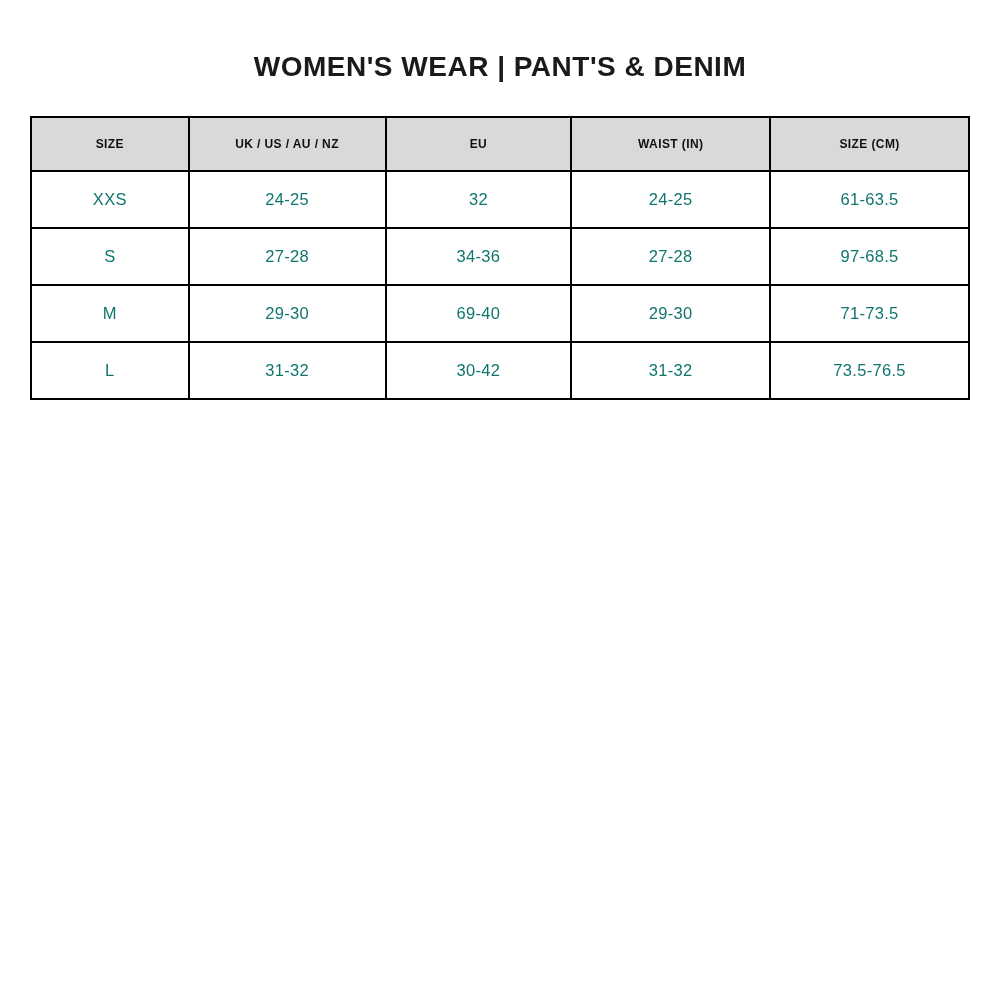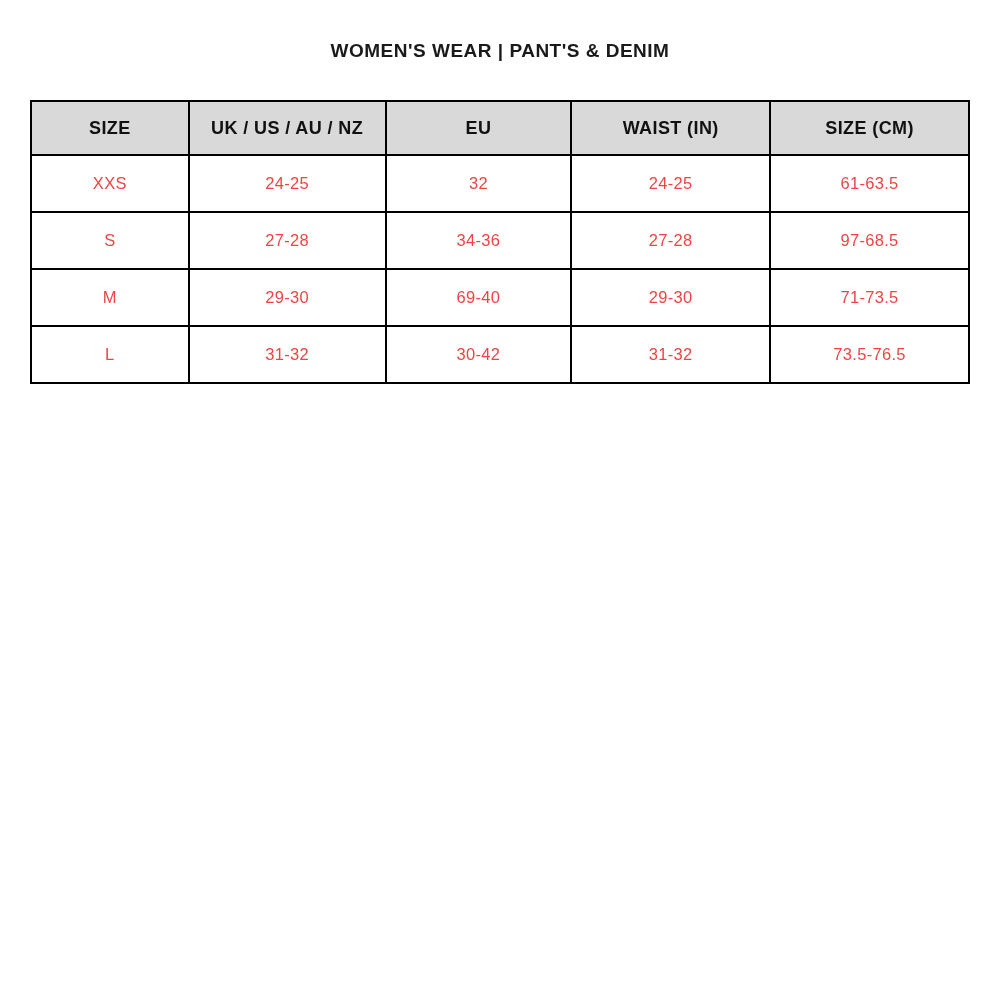--- a/index.html
+++ b/index.html
@@ -11,26 +11,26 @@
     font-family: "Liberation Sans", "DejaVu Sans", sans-serif;
     color: #1a1a1a;
   }
   .page {
     width: 1000px;
     height: 1000px;
     box-sizing: border-box;
     background: #ffffff;
   }
   .title {
-    margin: 0;
+    margin: 16px;
     padding-top: 36px;
     height: 30px;
     line-height: 30px;
     text-align: center;
-    font-size: 19px;
+    font-size: 28px;
     font-weight: 600;
     letter-spacing: 0.5px;
     color: #1a1a1a;
   }
   table.size-chart {
     border-collapse: collapse;
     table-layout: fixed;
     width: 940px;
     margin: 34px 30px 0 30px;
   }
@@ -44,32 +44,32 @@
     border: 2px solid #000000;
     text-align: center;
     vertical-align: middle;
     padding: 0;
     overflow: hidden;
     white-space: nowrap;
   }
   table.size-chart th {
     background: #d9d9d9;
     height: 52px;
-    font-size: 18px;
+    font-size: 12px;
     font-weight: 700;
     letter-spacing: 0.4px;
     color: #111111;
   }
   table.size-chart td {
     background: #ffffff;
     height: 55px;
     font-size: 16.5px;
     font-weight: 400;
     letter-spacing: 0.3px;
-    color: #ef4444;
+    color: #0f766e;
   }
 </style>
 </head>
 <body>
 
 <div class="page">
 
   <h1 class="title">WOMEN'S WEAR | PANT'S &amp; DENIM</h1>
 
   <table class="size-chart">

